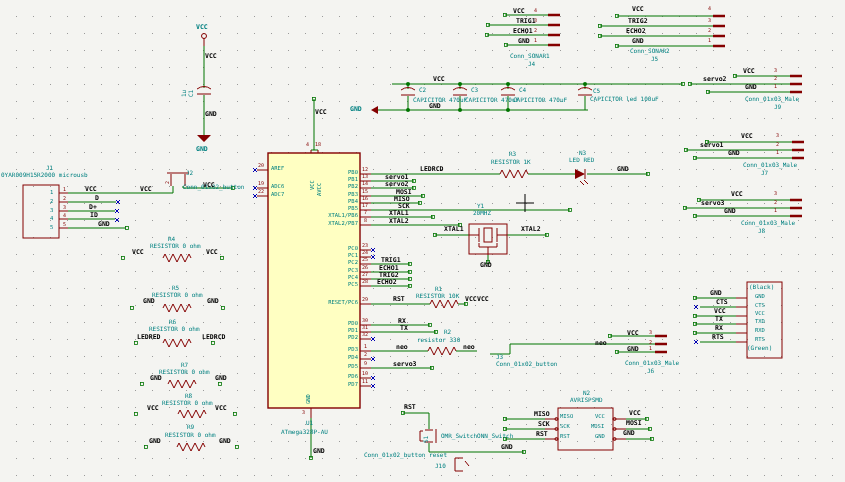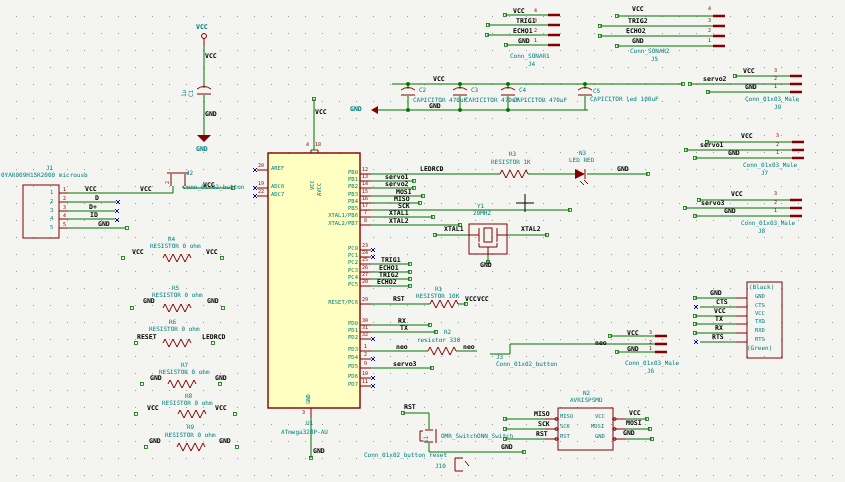--- a/index.html
+++ b/index.html
@@ -369,21 +369,21 @@
       <span class="t val" style="left: 168px; top: 236px;">R4</span>
       <span class="t val" style="left: 150px; top: 243px;">RESISTOR 0 ohm</span>
       <span class="t net" style="left: 132px; top: 249px;">VCC</span>
       <span class="t net" style="left: 206px; top: 249px;">VCC</span>
       <span class="t val" style="left: 172px; top: 285px;">R5</span>
       <span class="t val" style="left: 152px; top: 292px;">RESISTOR 0 ohm</span>
       <span class="t net" style="left: 143px; top: 298px;">GND</span>
       <span class="t net" style="left: 207px; top: 298px;">GND</span>
       <span class="t val" style="left: 169px; top: 319px;">R6</span>
       <span class="t val" style="left: 149px; top: 326px;">RESISTOR 0 ohm</span>
-      <span class="t net" style="left: 137px; top: 334px;">RESET</span>
+      <span class="t net" style="left: 137px; top: 334px;">LEDRED</span>
       <span class="t net" style="left: 202px; top: 334px;">LEDRCD</span>
       <span class="t val" style="left: 181px; top: 362px;">R7</span>
       <span class="t val" style="left: 159px; top: 369px;">RESISTOR 0 ohm</span>
       <span class="t net" style="left: 150px; top: 375px;">GND</span>
       <span class="t net" style="left: 215px; top: 375px;">GND</span>
       <span class="t val" style="left: 185px; top: 393px;">R8</span>
       <span class="t val" style="left: 162px; top: 400px;">RESISTOR 0 ohm</span>
       <span class="t net" style="left: 147px; top: 405px;">VCC</span>
       <span class="t net" style="left: 215px; top: 405px;">VCC</span>
       <span class="t val" style="left: 187px; top: 424px;">R9</span>

